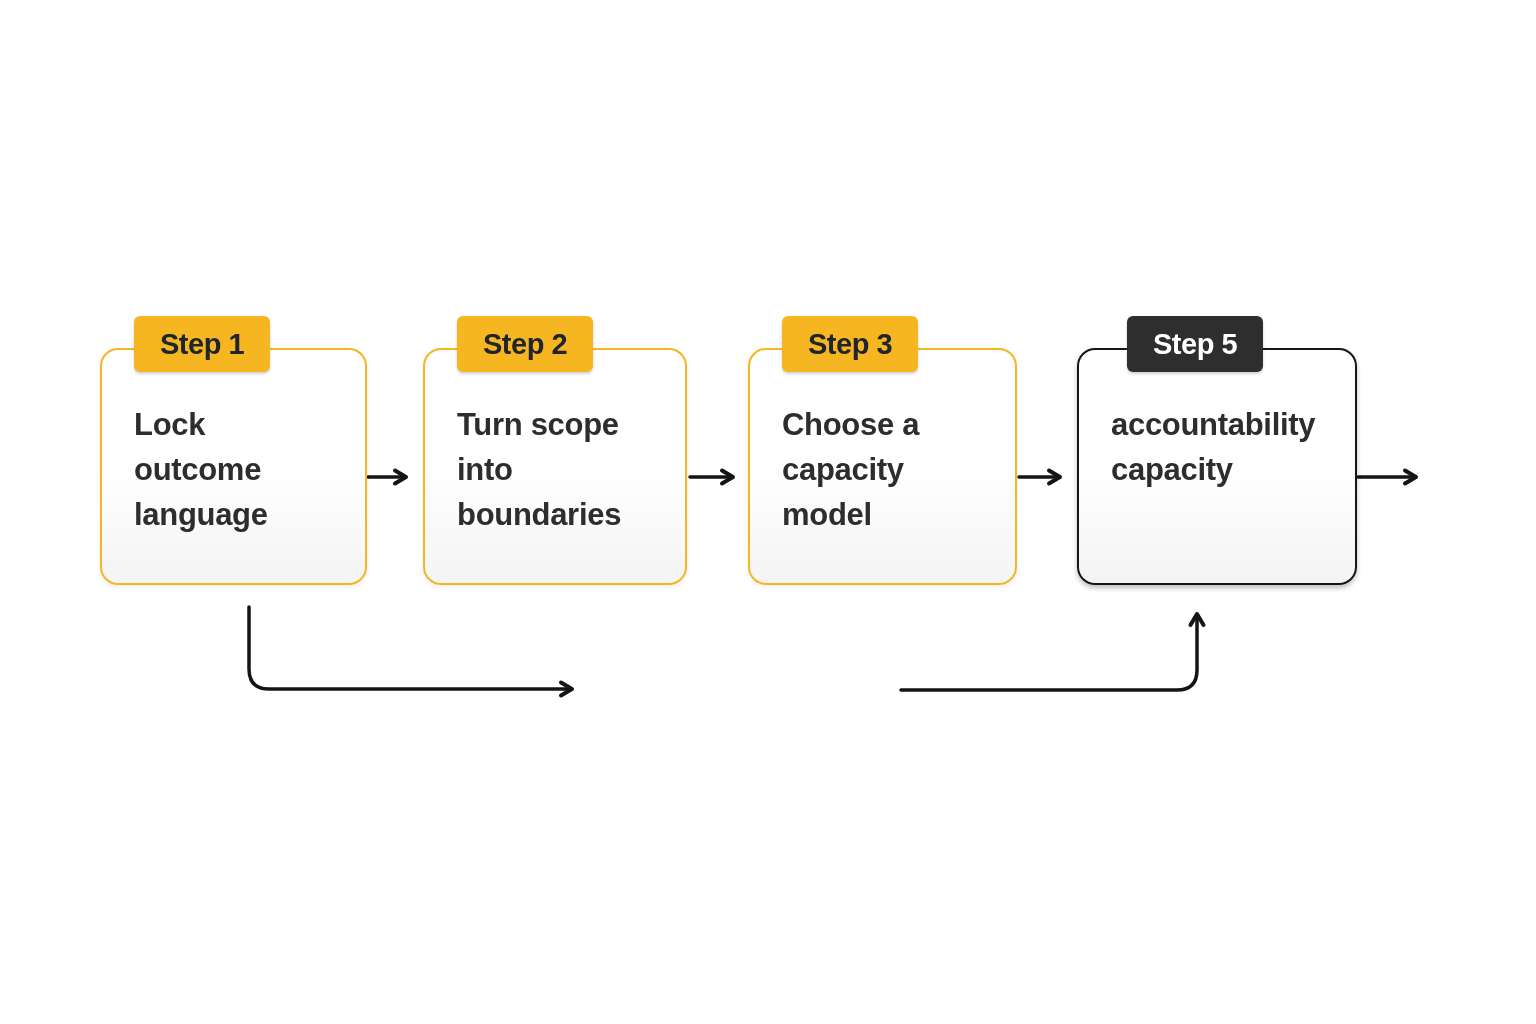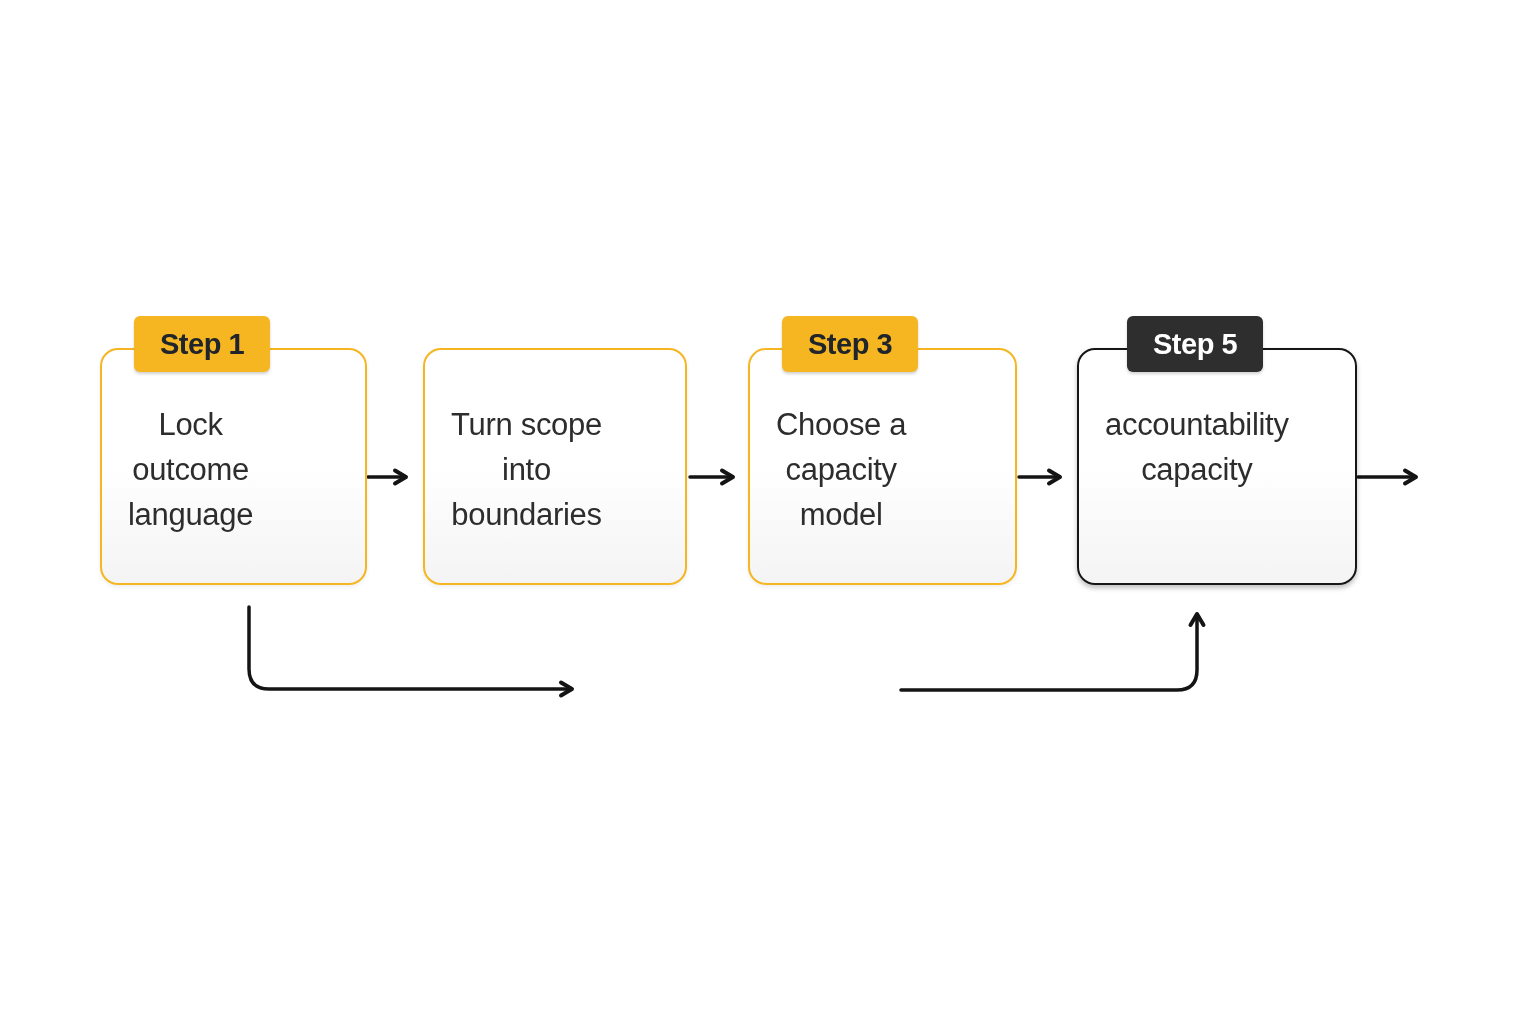--- a/index.html
+++ b/index.html
@@ -77,29 +77,28 @@
     z-index: 3;
     white-space: nowrap;
   }
   .step-badge.dark {
     background: var(--accent-dark);
     color: var(--white);
     margin-left: 16px;
   }
   .step-text {
     position: absolute;
-    left: 26px;
+    left: 32px;
     top: 52px;
     font-size: 31px;
-    font-weight: normal;
+    font-weight: bold;
     color: var(--text-dark);
     line-height: 45px;
     letter-spacing: -0.3px;
     white-space: nowrap;
-    text-align: center;
   }
   .exec-node {
     position: absolute;
     left: 593px;
     top: 657px;
     width: 307px;
     height: 65px;
     background: var(--accent-dark);
     border-radius: 12px;
     display: flex;
@@ -136,20 +135,21 @@
   <div class="step-card c1">
     <div class="step-badge">Step 1</div>
     <div class="step-text">
       <div>Lock</div>
       <div>outcome</div>
       <div>language</div>
     </div>
   </div>
 
   <div class="step-card c2">
+    <div class="step-badge">Step 2</div>
     <div class="step-text">
       <div>Turn scope</div>
       <div>into</div>
       <div>boundaries</div>
     </div>
   </div>
 
   <div class="step-card c3">
     <div class="step-badge">Step 3</div>
     <div class="step-text">

